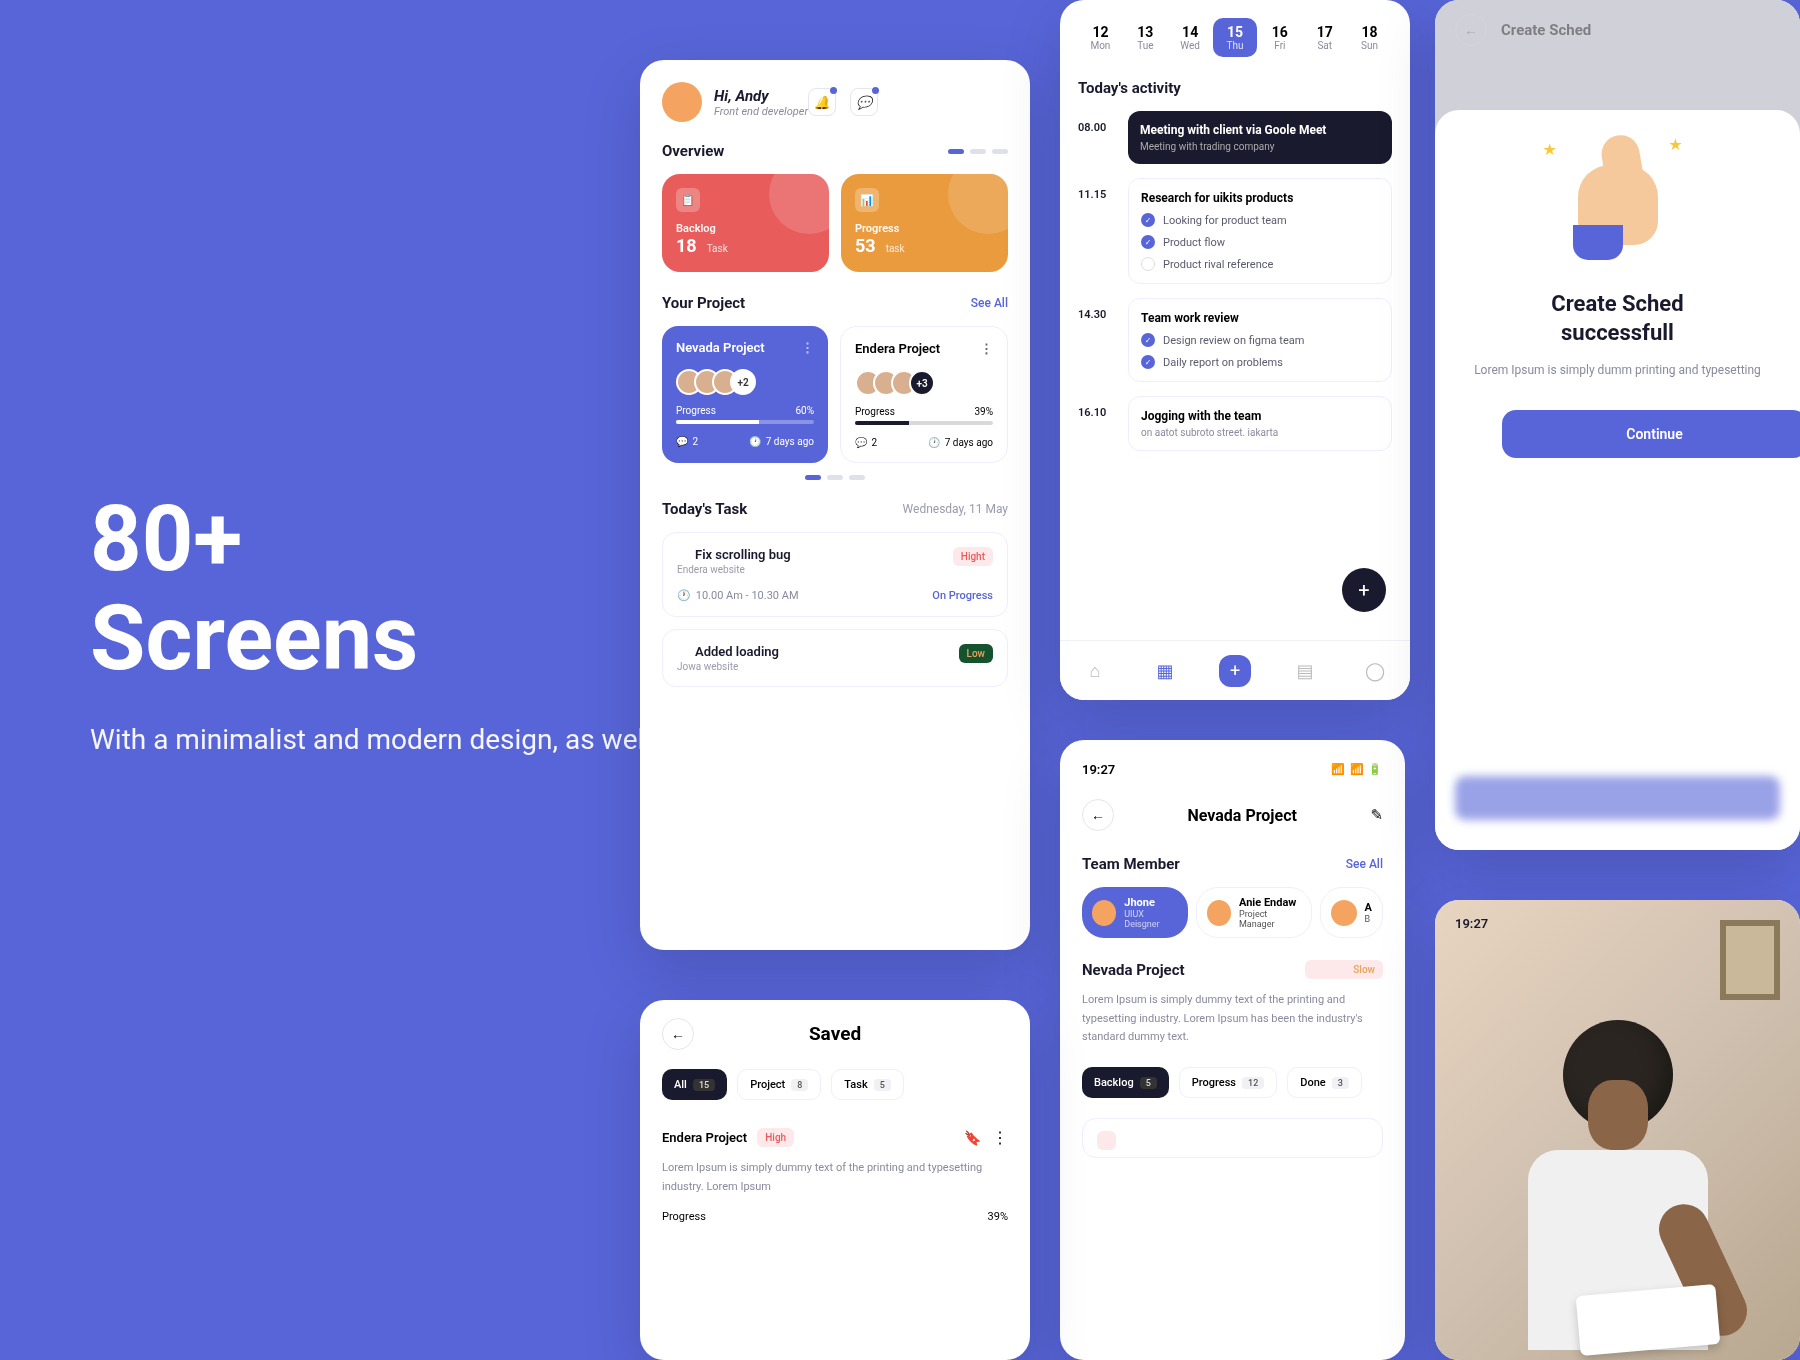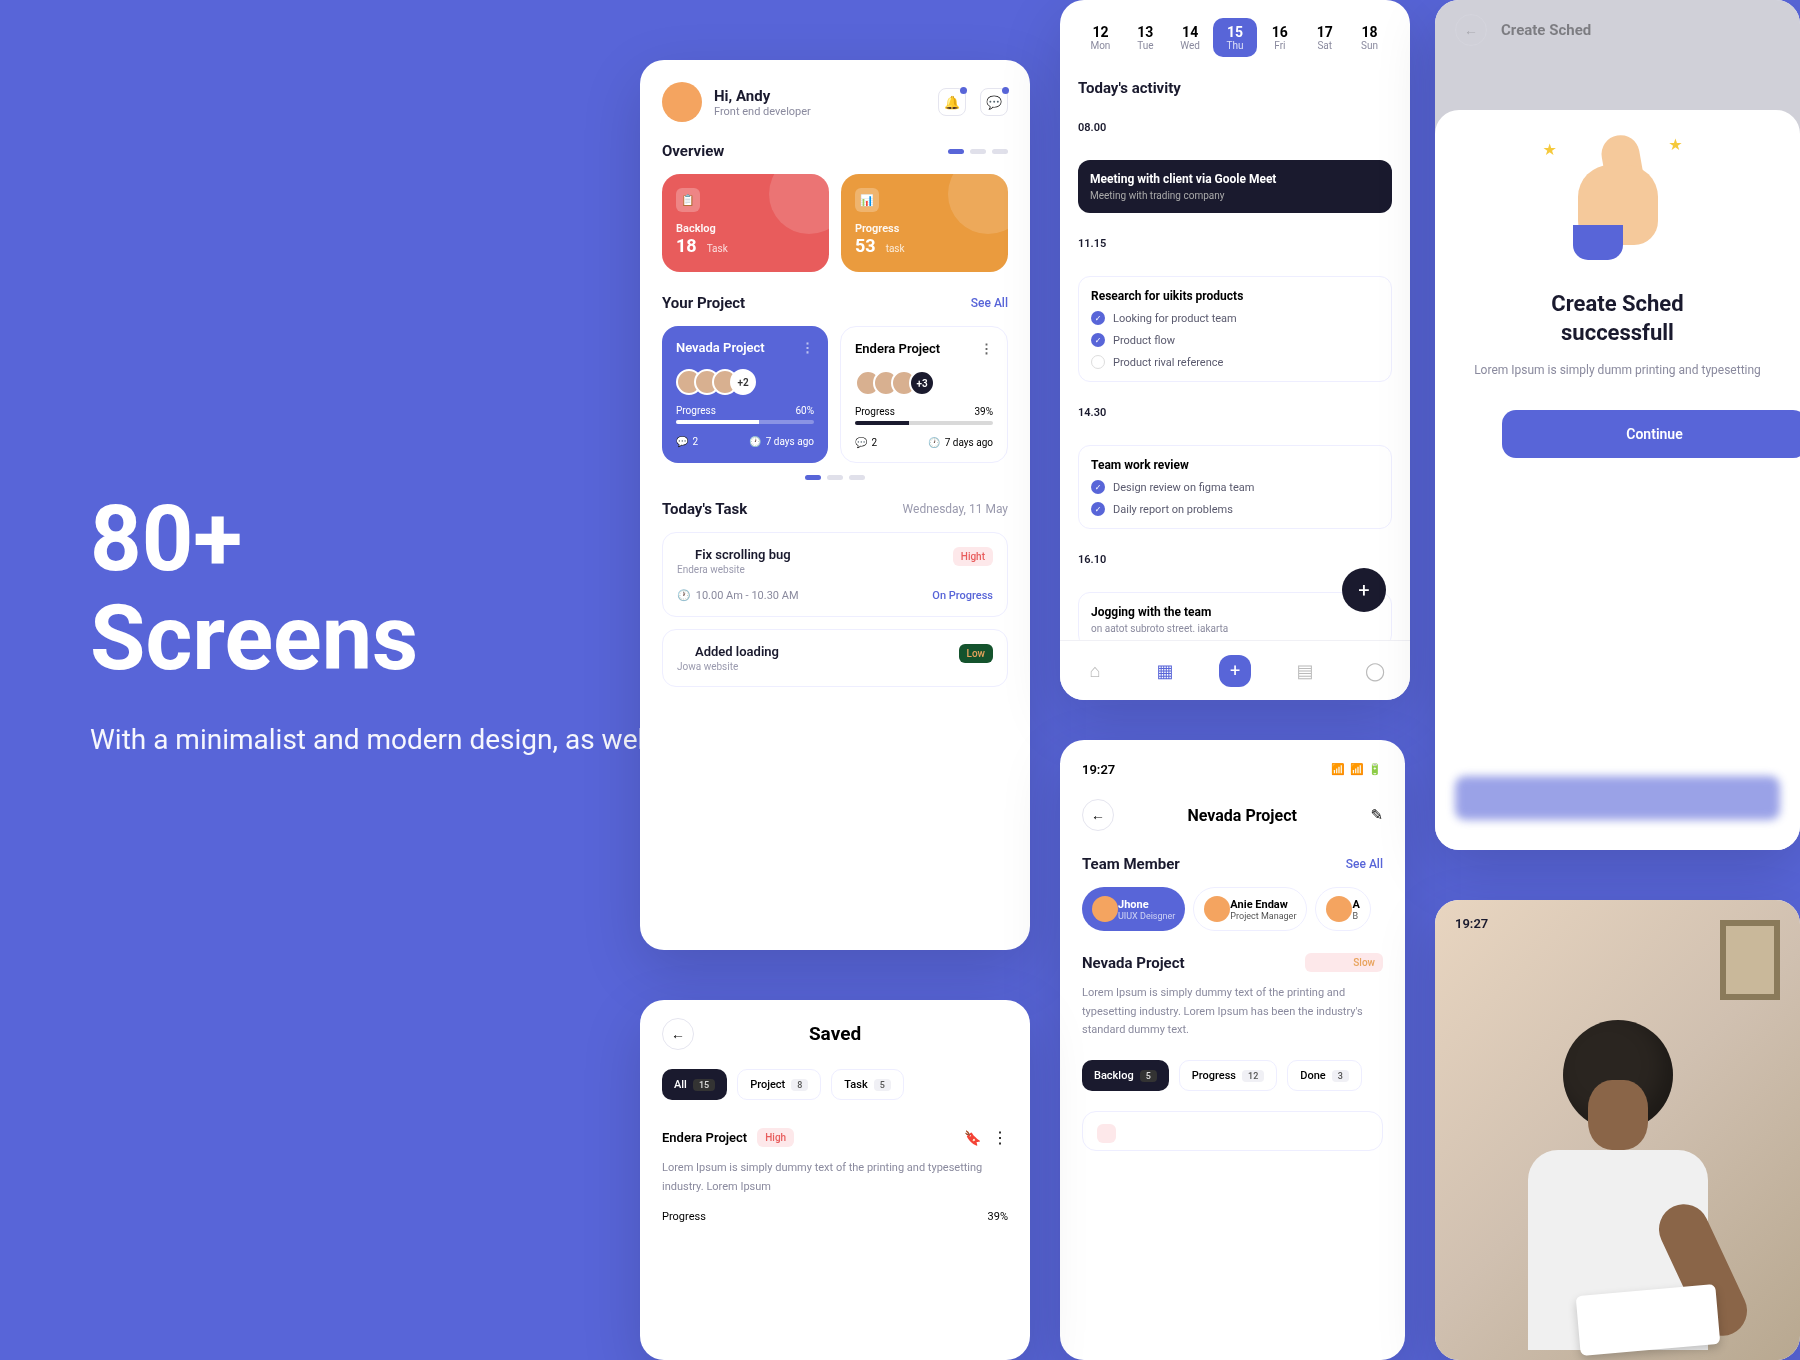--- a/index.html
+++ b/index.html
@@ -10,21 +10,21 @@
 
 .phone { position:absolute; background:#fff; border-radius:24px; overflow:hidden; box-shadow:0 20px 60px rgba(0,0,0,.15); }
 .phone1 { left:640px; top:60px; width:390px; height:890px; padding:22px; }
 .phone2 { left:1060px; top:0; width:350px; height:700px; padding:18px; }
 .phone3 { left:1060px; top:740px; width:345px; height:620px; padding:22px; }
 .phone4 { left:640px; top:1000px; width:390px; height:360px; padding:22px; }
 .phone5 { left:1435px; top:0; width:365px; height:850px; }
 .phone6 { left:1435px; top:900px; width:365px; height:460px; }
 
 
-.p1-header { display:flex; align-items:center; justify-content:space-between; margin-bottom:20px; }
+.p1-header { display:flex; align-items:center; justify-content:flex-start; margin-bottom:20px;font-style:italic; }
 .p1-user { display:flex; align-items:center; gap:12px; }
 .avatar { width:40px; height:40px; border-radius:50%; background:#f4a460; }
 .p1-name { font-weight:700; font-size:15px; color:#1a1a2e; }
 .p1-role { font-size:11px; color:#8a8a9e; }
 .p1-icons { display:flex; gap:14px; }
 .icon-btn { width:28px; height:28px; border-radius:8px; border:1px solid #e5e5ef; display:flex; align-items:center; justify-content:center; font-size:13px; position:relative; }
 .icon-btn .dot { position:absolute; top:-2px; right:-2px; width:7px; height:7px; border-radius:50%; background:#5865d8; }
 .section-title { font-weight:700; font-size:15px; color:#1a1a2e; margin-bottom:14px; display:flex; justify-content:space-between; align-items:center; }
 .pager-dots { display:flex; gap:6px; }
 .pager-dots span { width:16px; height:5px; border-radius:3px; background:#e0e0ea; }
@@ -70,21 +70,21 @@
 .task-status { color:#5865d8; font-weight:500; }
 .today-sub { font-size:12px; color:#9a9aae; font-weight:400; }
 
 
 .cal-days { display:flex; justify-content:space-between; margin-bottom:22px; }
 .cal-day { text-align:center; padding:6px 4px; border-radius:10px; flex:1; }
 .cal-day.active { background:#5865d8; color:#fff; }
 .cal-day .num { font-size:14px; font-weight:700; }
 .cal-day .name { font-size:10px; color:#8a8a9e; }
 .cal-day.active .name { color:#fff; opacity:.8; }
-.activity-row { display:flex; gap:26px; margin-bottom:14px;flex-direction:column; }
+.activity-row { display:flex; gap:14px; margin-bottom:14px; }
 .act-time { font-size:11px; font-weight:600; color:#1a1a2e; width:36px; padding-top:10px; }
 .act-card { flex:1; border:1px solid #eef; border-radius:12px; padding:12px; }
 .act-card.dark { background:#1a1a2e; color:#fff; border:none; }
 .act-title { font-size:12px; font-weight:700; }
 .act-sub { font-size:10px; color:#8a8a9e; margin-top:4px; }
 .act-card.dark .act-sub { color:#aaa; }
 .check-item { display:flex; align-items:center; gap:8px; font-size:11px; color:#5a5a6e; margin-top:8px; }
 .check { width:14px; height:14px; border-radius:50%; background:#5865d8; color:#fff; font-size:8px; display:flex; align-items:center; justify-content:center; }
 .check.empty { background:#fff; border:1px solid #ddd; }
 .fab { position:absolute; right:24px; bottom:88px; width:44px; height:44px; border-radius:50%; background:#1a1a2e; color:#fff; font-size:20px; display:flex; align-items:center; justify-content:center; }
@@ -94,21 +94,21 @@
 .nav-item.center { background:#5865d8; color:#fff; border-radius:12px; }
 
 
 .p3-top { display:flex; justify-content:space-between; align-items:center; margin-bottom:22px; }
 .time-status { font-size:13px; font-weight:600; }
 .back-btn { width:32px; height:32px; border-radius:50%; border:1px solid #e5e5ef; display:flex; align-items:center; justify-content:center; font-size:14px; }
 .p3-header { display:flex; justify-content:space-between; align-items:center; margin-bottom:24px; }
 .p3-title { font-size:16px; font-weight:700; }
 .edit-btn { font-size:15px; }
 .team-row { display:flex; gap:8px; margin-bottom:22px; overflow:hidden; }
-.team-card { display:flex; align-items:center; padding:8px 10px; border-radius:22px; border:1px solid #eef; }
+.team-card { display:flex; align-items:center; gap:8px; padding:8px 10px; border-radius:22px; border:1px solid #eef; }
 .team-card.active { background:#5865d8; color:#fff; border:none; }
 .team-card .a { width:26px; height:26px; border-radius:50%; background:#f4a460; }
 .team-name { font-size:11px; font-weight:700; }
 .team-role { font-size:9px; opacity:.7; }
 .desc-title-row { display:flex; justify-content:space-between; align-items:center; margin-bottom:12px; }
 .desc-text { font-size:11px; color:#8a8a9e; line-height:1.7; margin-bottom:20px; }
 .filter-pills { display:flex; gap:10px; margin-bottom:20px; }
 .pill { padding:8px 12px; border-radius:10px; border:1px solid #eef; font-size:11px; font-weight:500; display:flex; align-items:center; gap:6px; }
 .pill.dark { background:#1a1a2e; color:#fff; border:none; }
 .pill .count { background:#f0f0f5; color:#555; padding:1px 6px; border-radius:4px; font-size:9px; }

